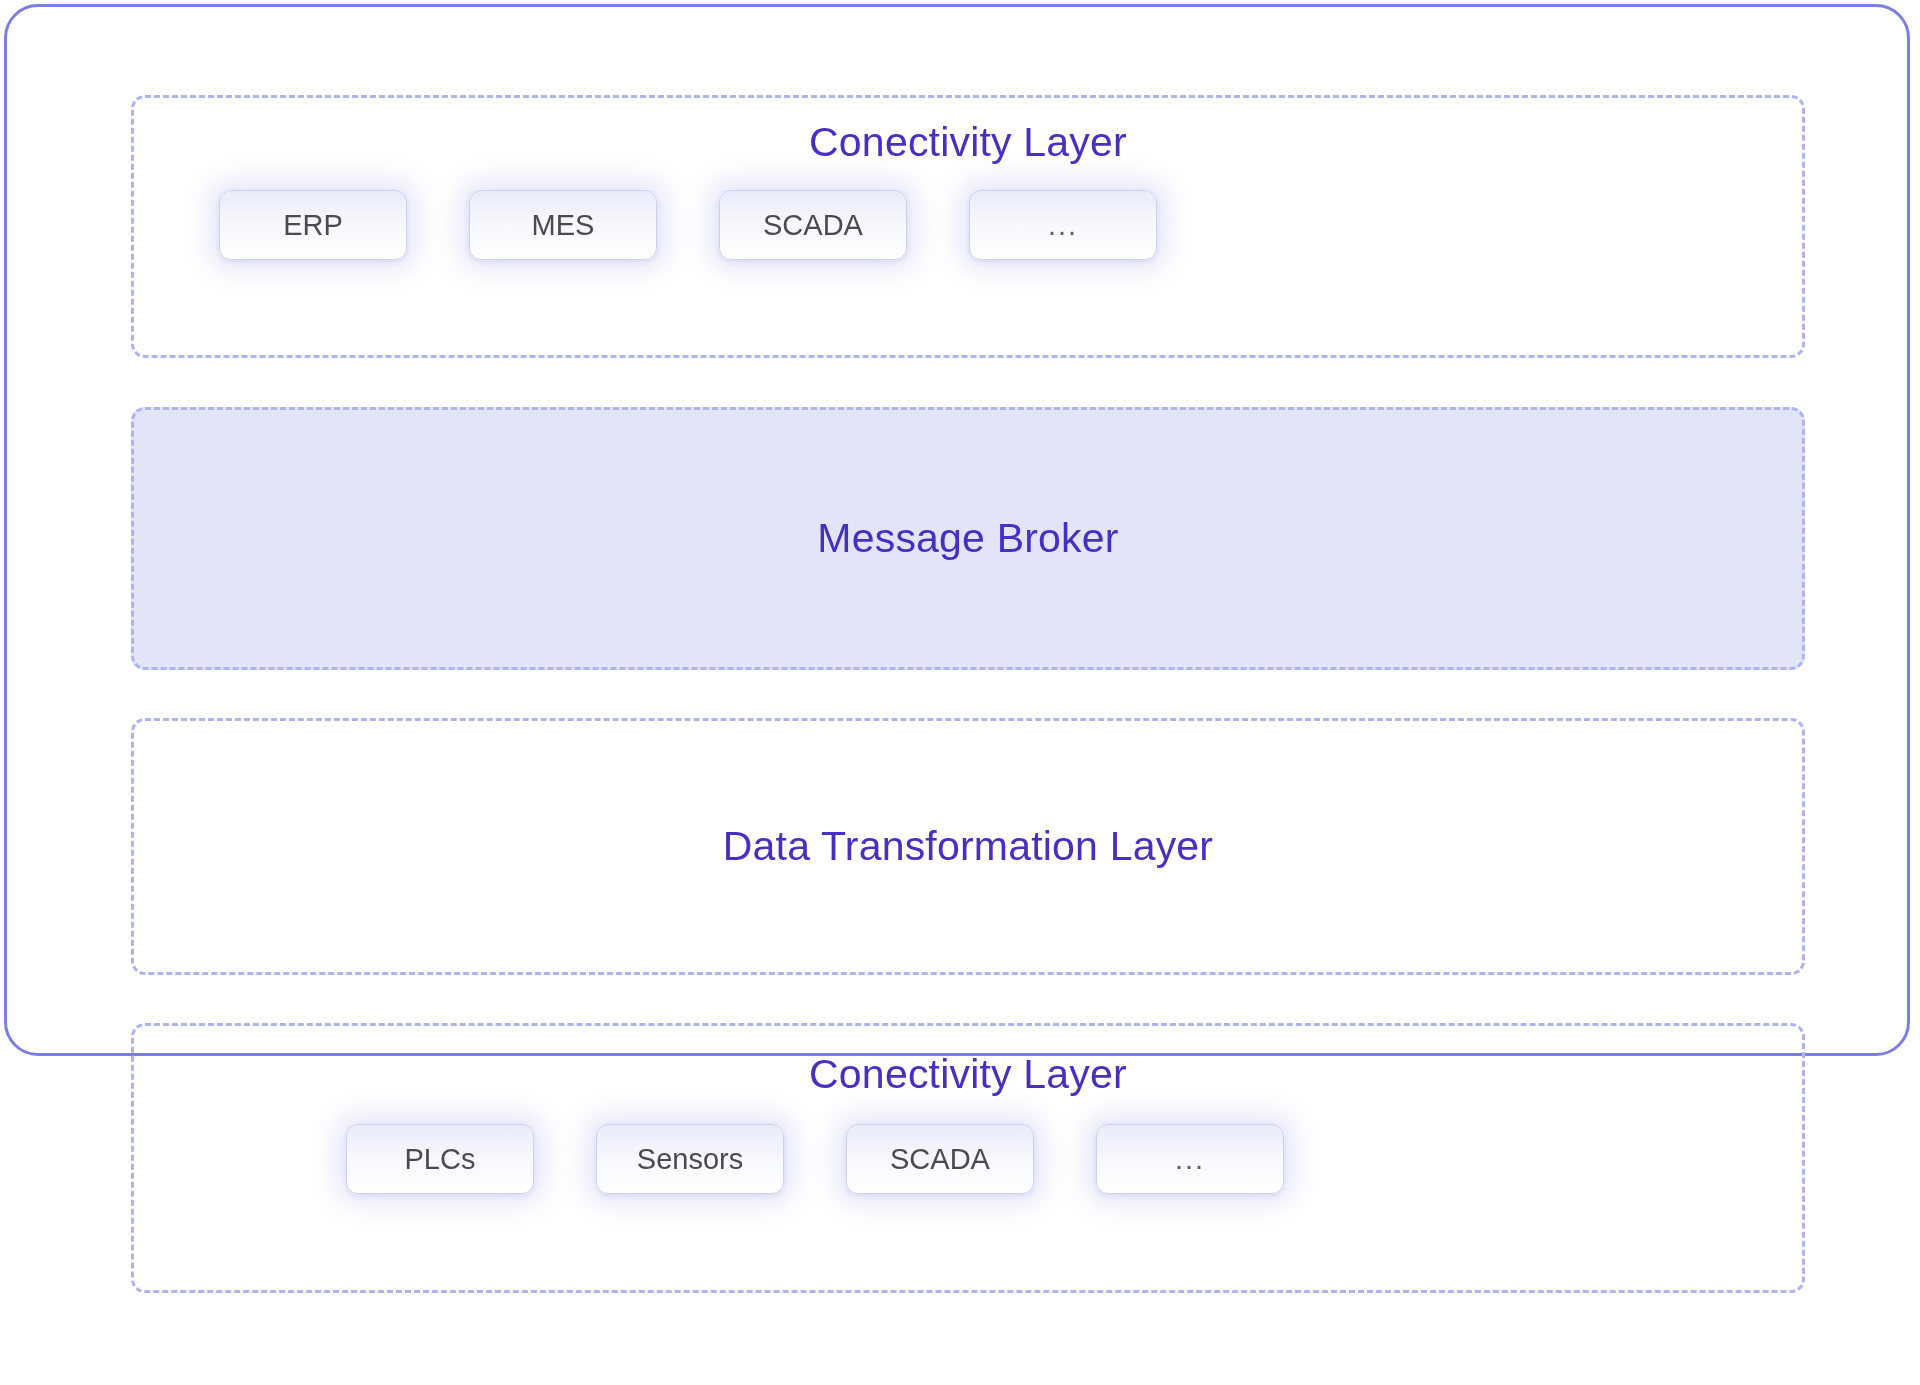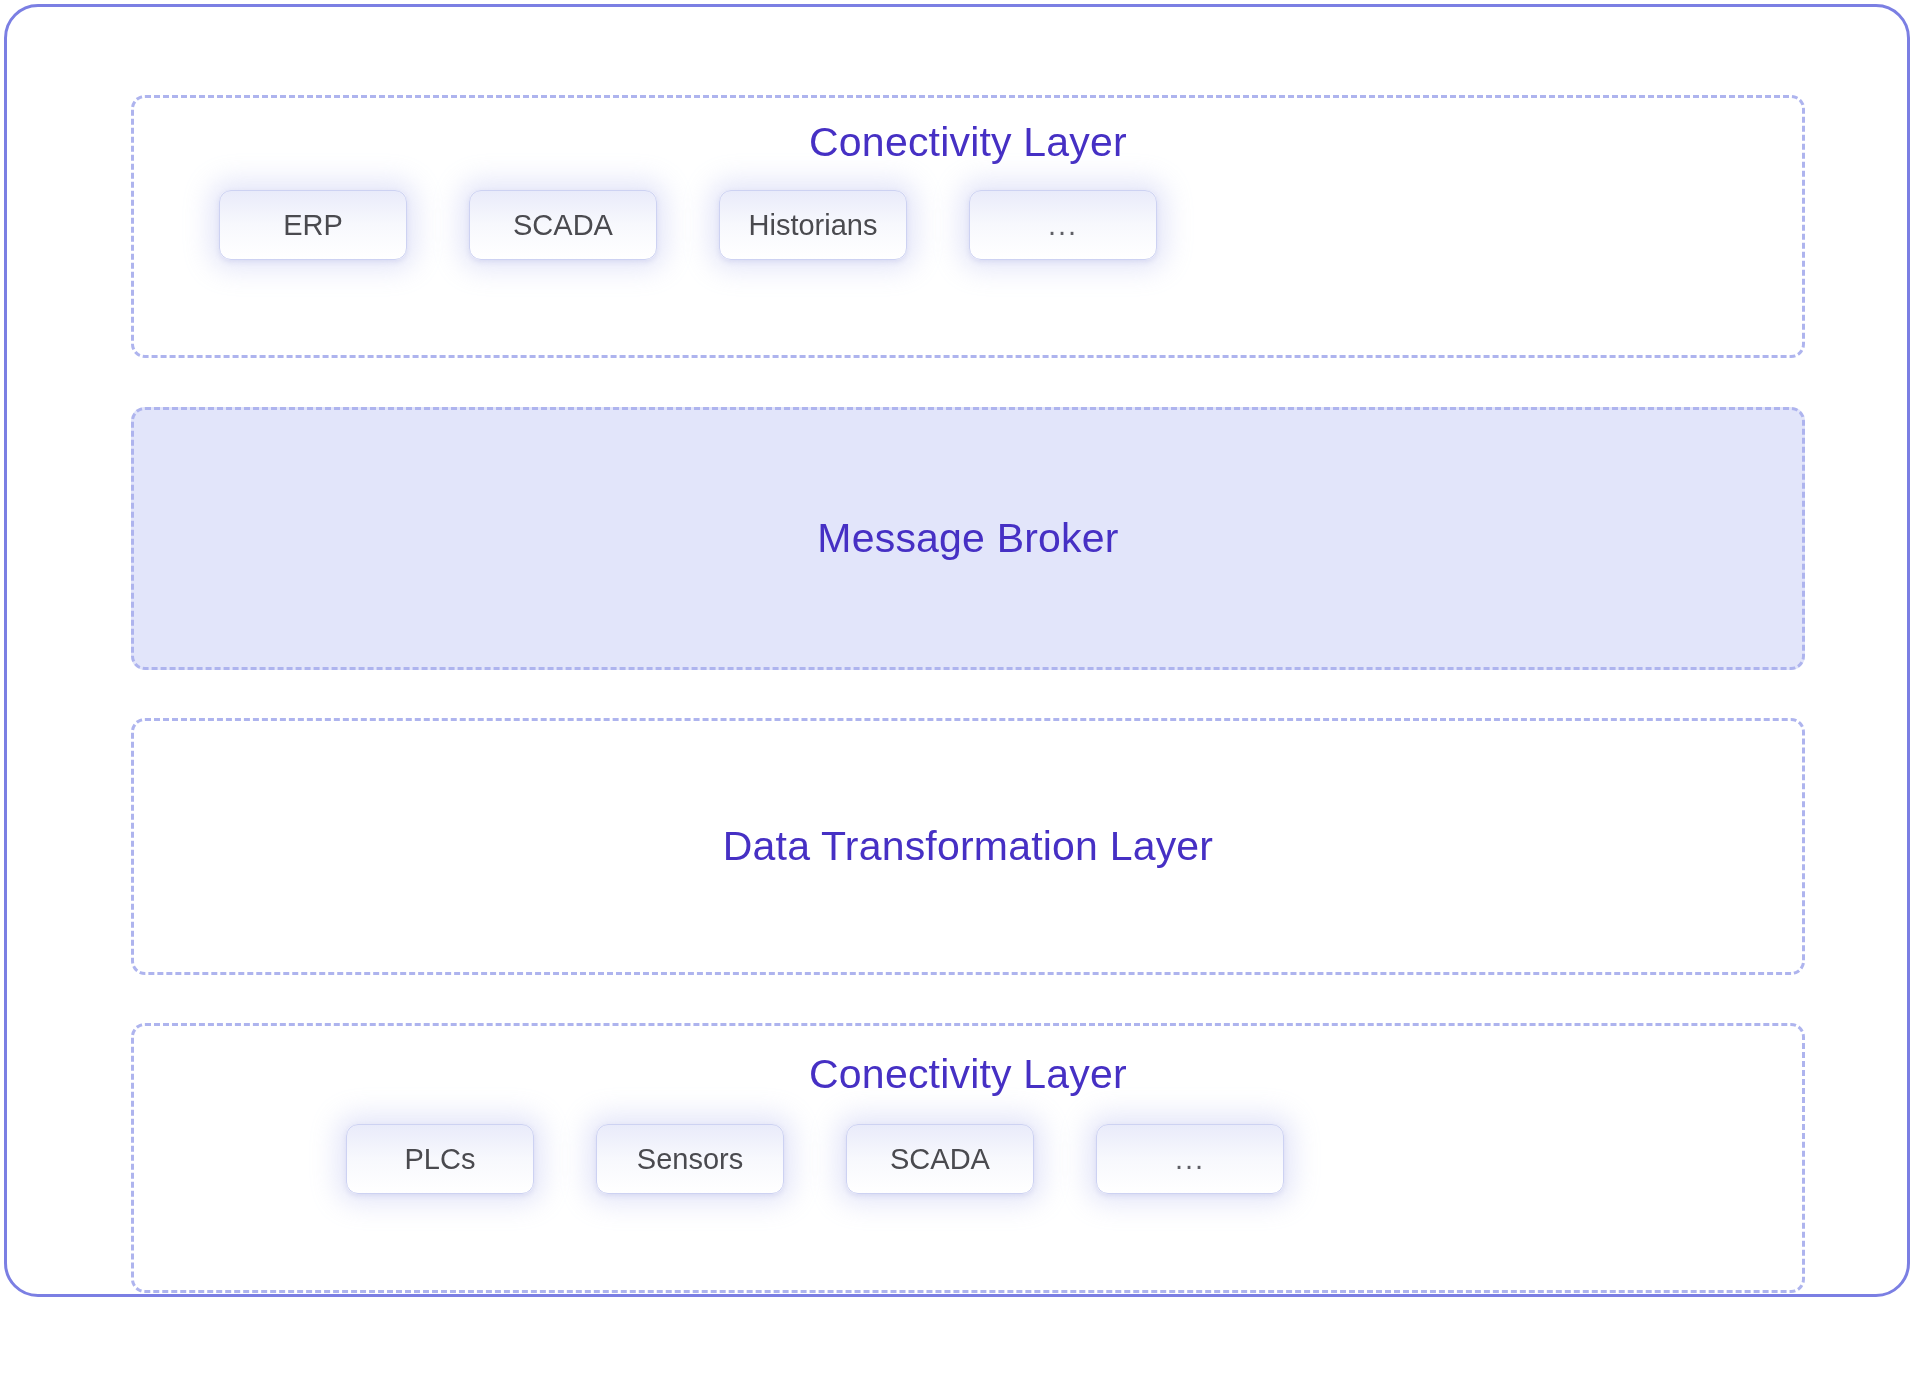--- a/index.html
+++ b/index.html
@@ -14,21 +14,21 @@
     height: 1385px;
     overflow: hidden;
   }
 
   
   .diagram-frame {
     position: absolute;
     left: 4px;
     top: 4px;
     width: 1906px;
-    height: 1293px;
+    height: 1052px;
     box-sizing: border-box;
     border: 3px solid #7b7fe3;
     border-radius: 34px;
     background: #ffffff;
   }
 
   .layers-stack {
     position: absolute;
     left: 124px;
     top: 88px;
@@ -124,24 +124,24 @@
 <div class="diagram-frame">
   <div class="layers-stack">
 
     <section class="layer-panel panel-top">
       <div class="layer-title">Conectivity Layer</div>
       <div class="node-row">
         <div class="node-chip">
           <span>ERP</span>
         </div>
         <div class="node-chip">
-          <span>SCADA</span>
+          <span>MES</span>
         </div>
         <div class="node-chip">
-          <span>Historians</span>
+          <span>SCADA</span>
         </div>
         <div class="node-chip chip-ellipsis">
           <span>...</span>
         </div>
       </div>
     </section>
 
     <section class="layer-panel panel-broker">
       <div class="layer-title">Message Broker</div>
     </section>

